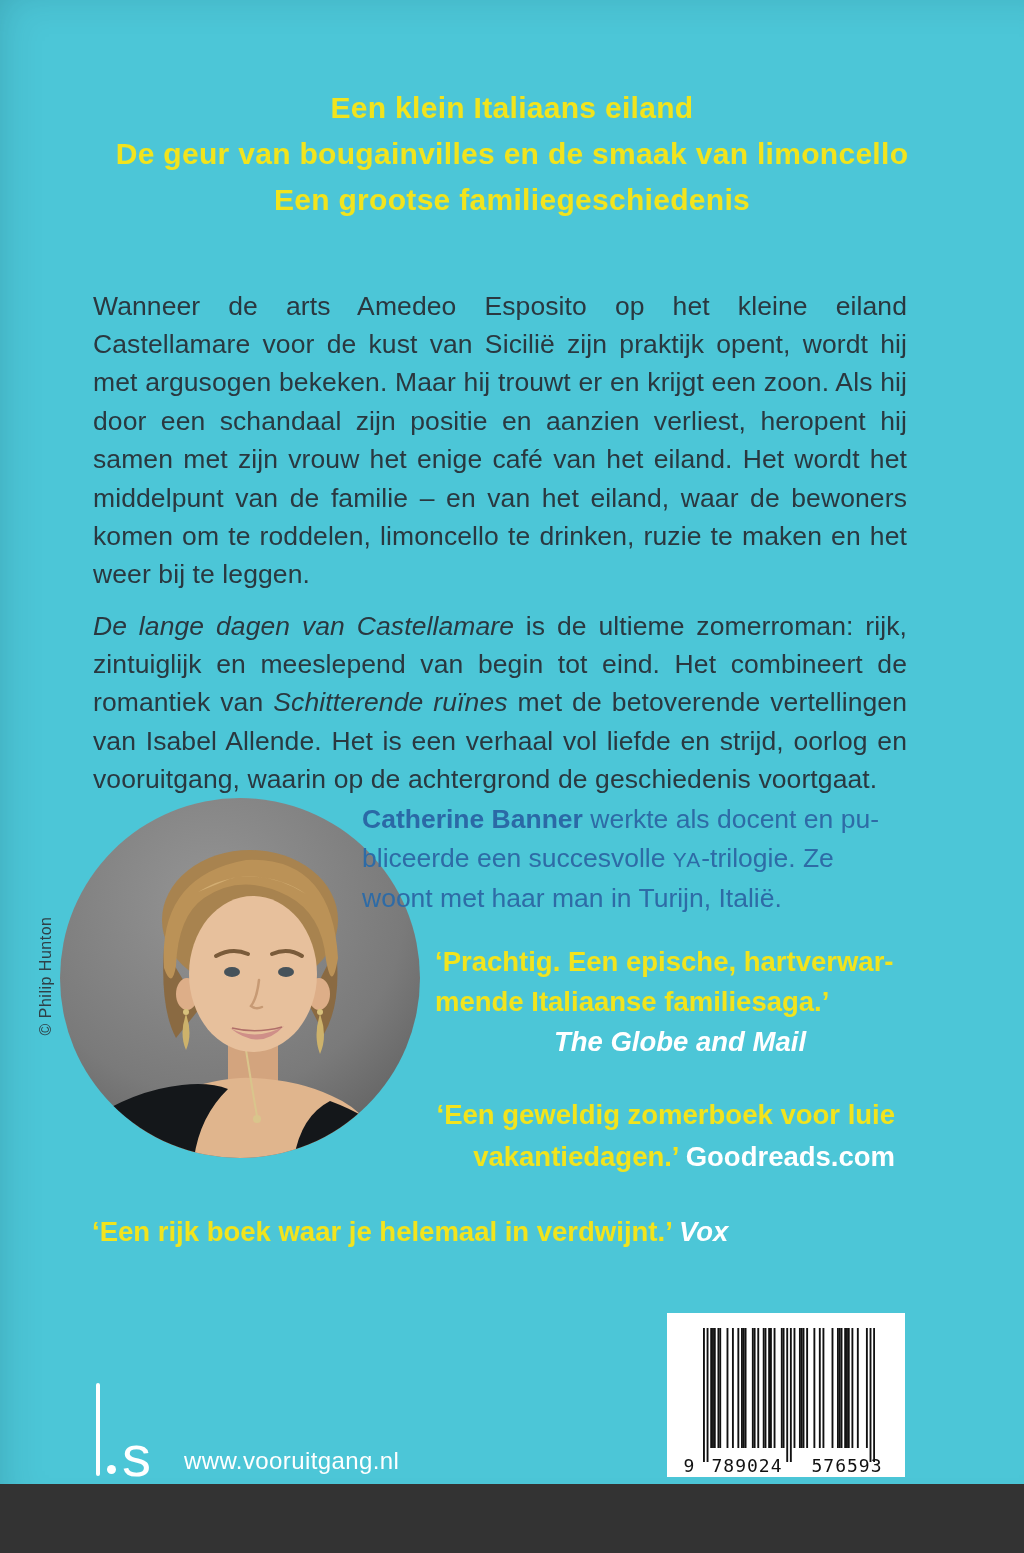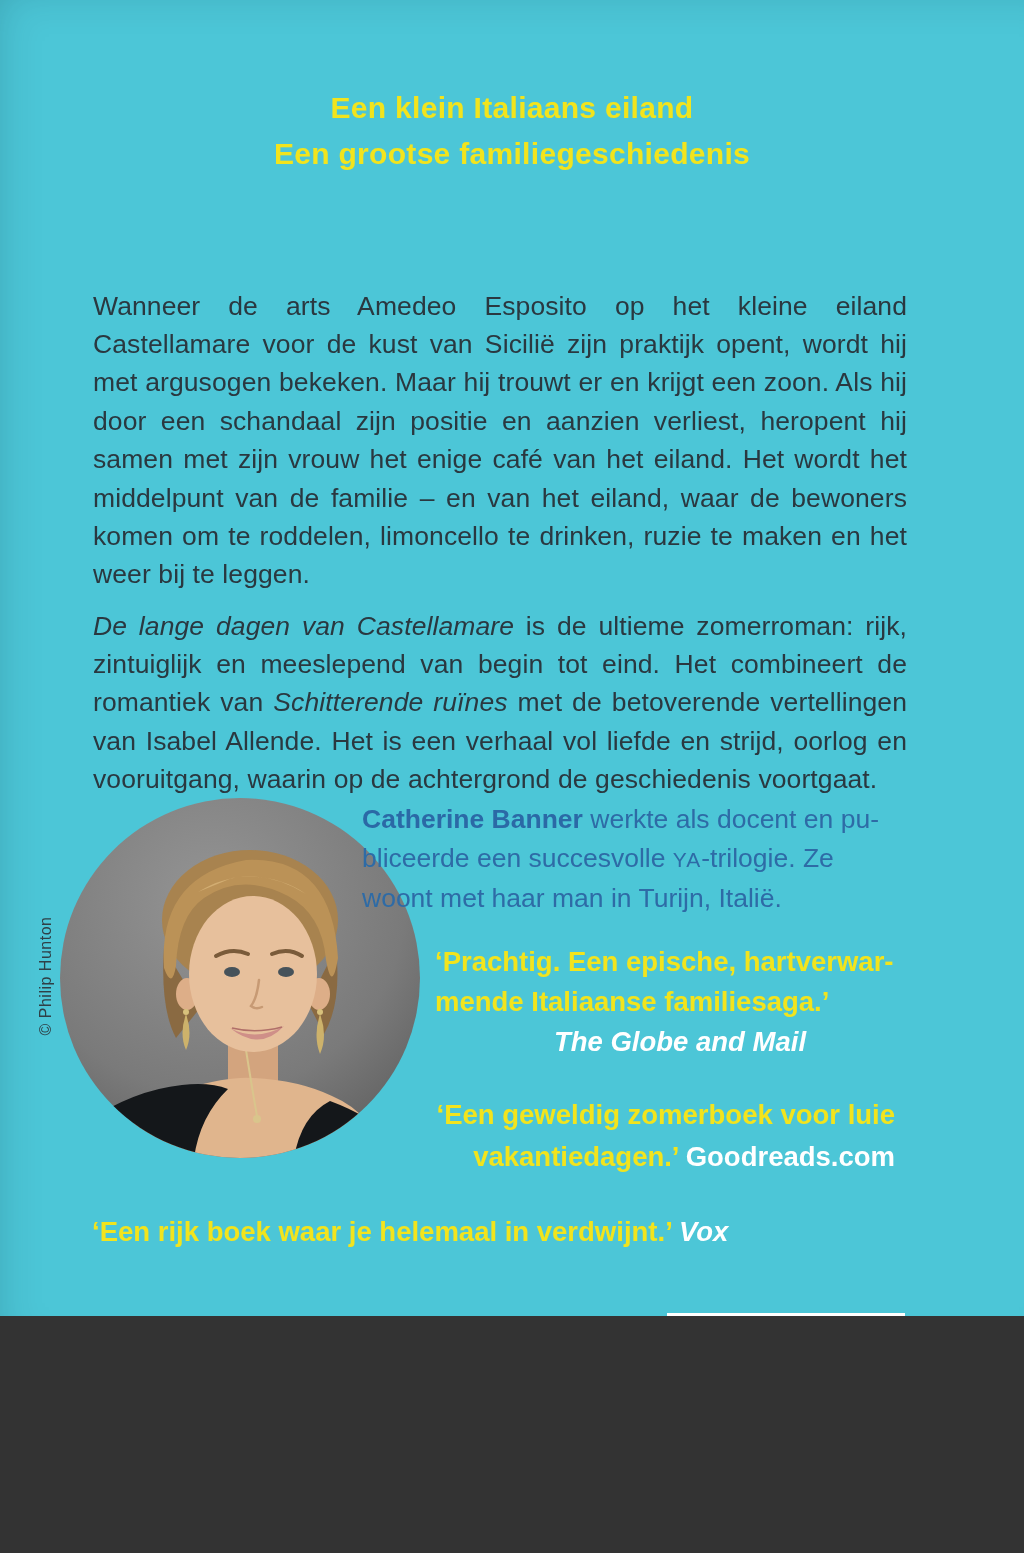--- a/index.html
+++ b/index.html
@@ -1,18 +1,18 @@
 <!DOCTYPE html>
 <html><head>
 <meta charset="utf-8">
 <style>
   html,body{margin:0;padding:0;background:#333;}
   .page{
     position:relative;
-    width:1024px;height:1316px;
+    width:1024px;height:1484px;
     background:#4cc6d7;
     overflow:hidden;
     font-family:"Liberation Sans", sans-serif;
     box-shadow: inset 22px 14px 48px -30px rgba(0,40,50,.25);
   }
   
   .tagline{
     position:absolute;left:0;top:85px;width:1024px;
     text-align:center;color:#f2e41d;
     font-size:30px;font-weight:bold;line-height:46px;
@@ -72,20 +72,21 @@
   .bc-d2{left:42px;width:76px;letter-spacing:1px;}
   .bc-d3{left:126px;width:76px;letter-spacing:1px;margin-left:16px;}
 </style>
 </head>
 <body>
 
 <div class="page">
 
   <div class="tagline">
     <div>Een klein Italiaans eiland</div>
+    <div>De geur van bougainvilles en de smaak van limoncello</div>
     <div>Een grootse familiegeschiedenis</div>
   </div>
 
   <p class="bodytext para1">Wanneer de arts Amedeo Esposito op het kleine eiland Castellamare voor de kust van Sicilië zijn praktijk opent, wordt hij met argusogen bekeken. Maar hij trouwt er en krijgt een zoon. Als hij door een schandaal zijn positie en aanzien verliest, heropent hij samen met zijn vrouw het enige café van het eiland. Het wordt het middelpunt van de familie – en van het eiland, waar de bewoners komen om te roddelen, limoncello te drinken, ruzie te maken en het weer bij te leggen.</p>
 
   <p class="bodytext para2"><span class="it">De lange dagen van Castellamare</span><span> is de ultieme zomerroman: rijk, zintuiglijk en meeslepend van begin tot eind. Het combineert de romantiek van </span><span class="it">Schitterende ruïnes</span><span> met de betoverende vertellingen van Isabel Allende. Het is een verhaal vol liefde en strijd, oorlog en vooruitgang, waarin op de achtergrond de geschiedenis voortgaat.</span></p>
 
   <div class="photo-wrap">
     <svg viewBox="0 0 360 360">
       <defs>

